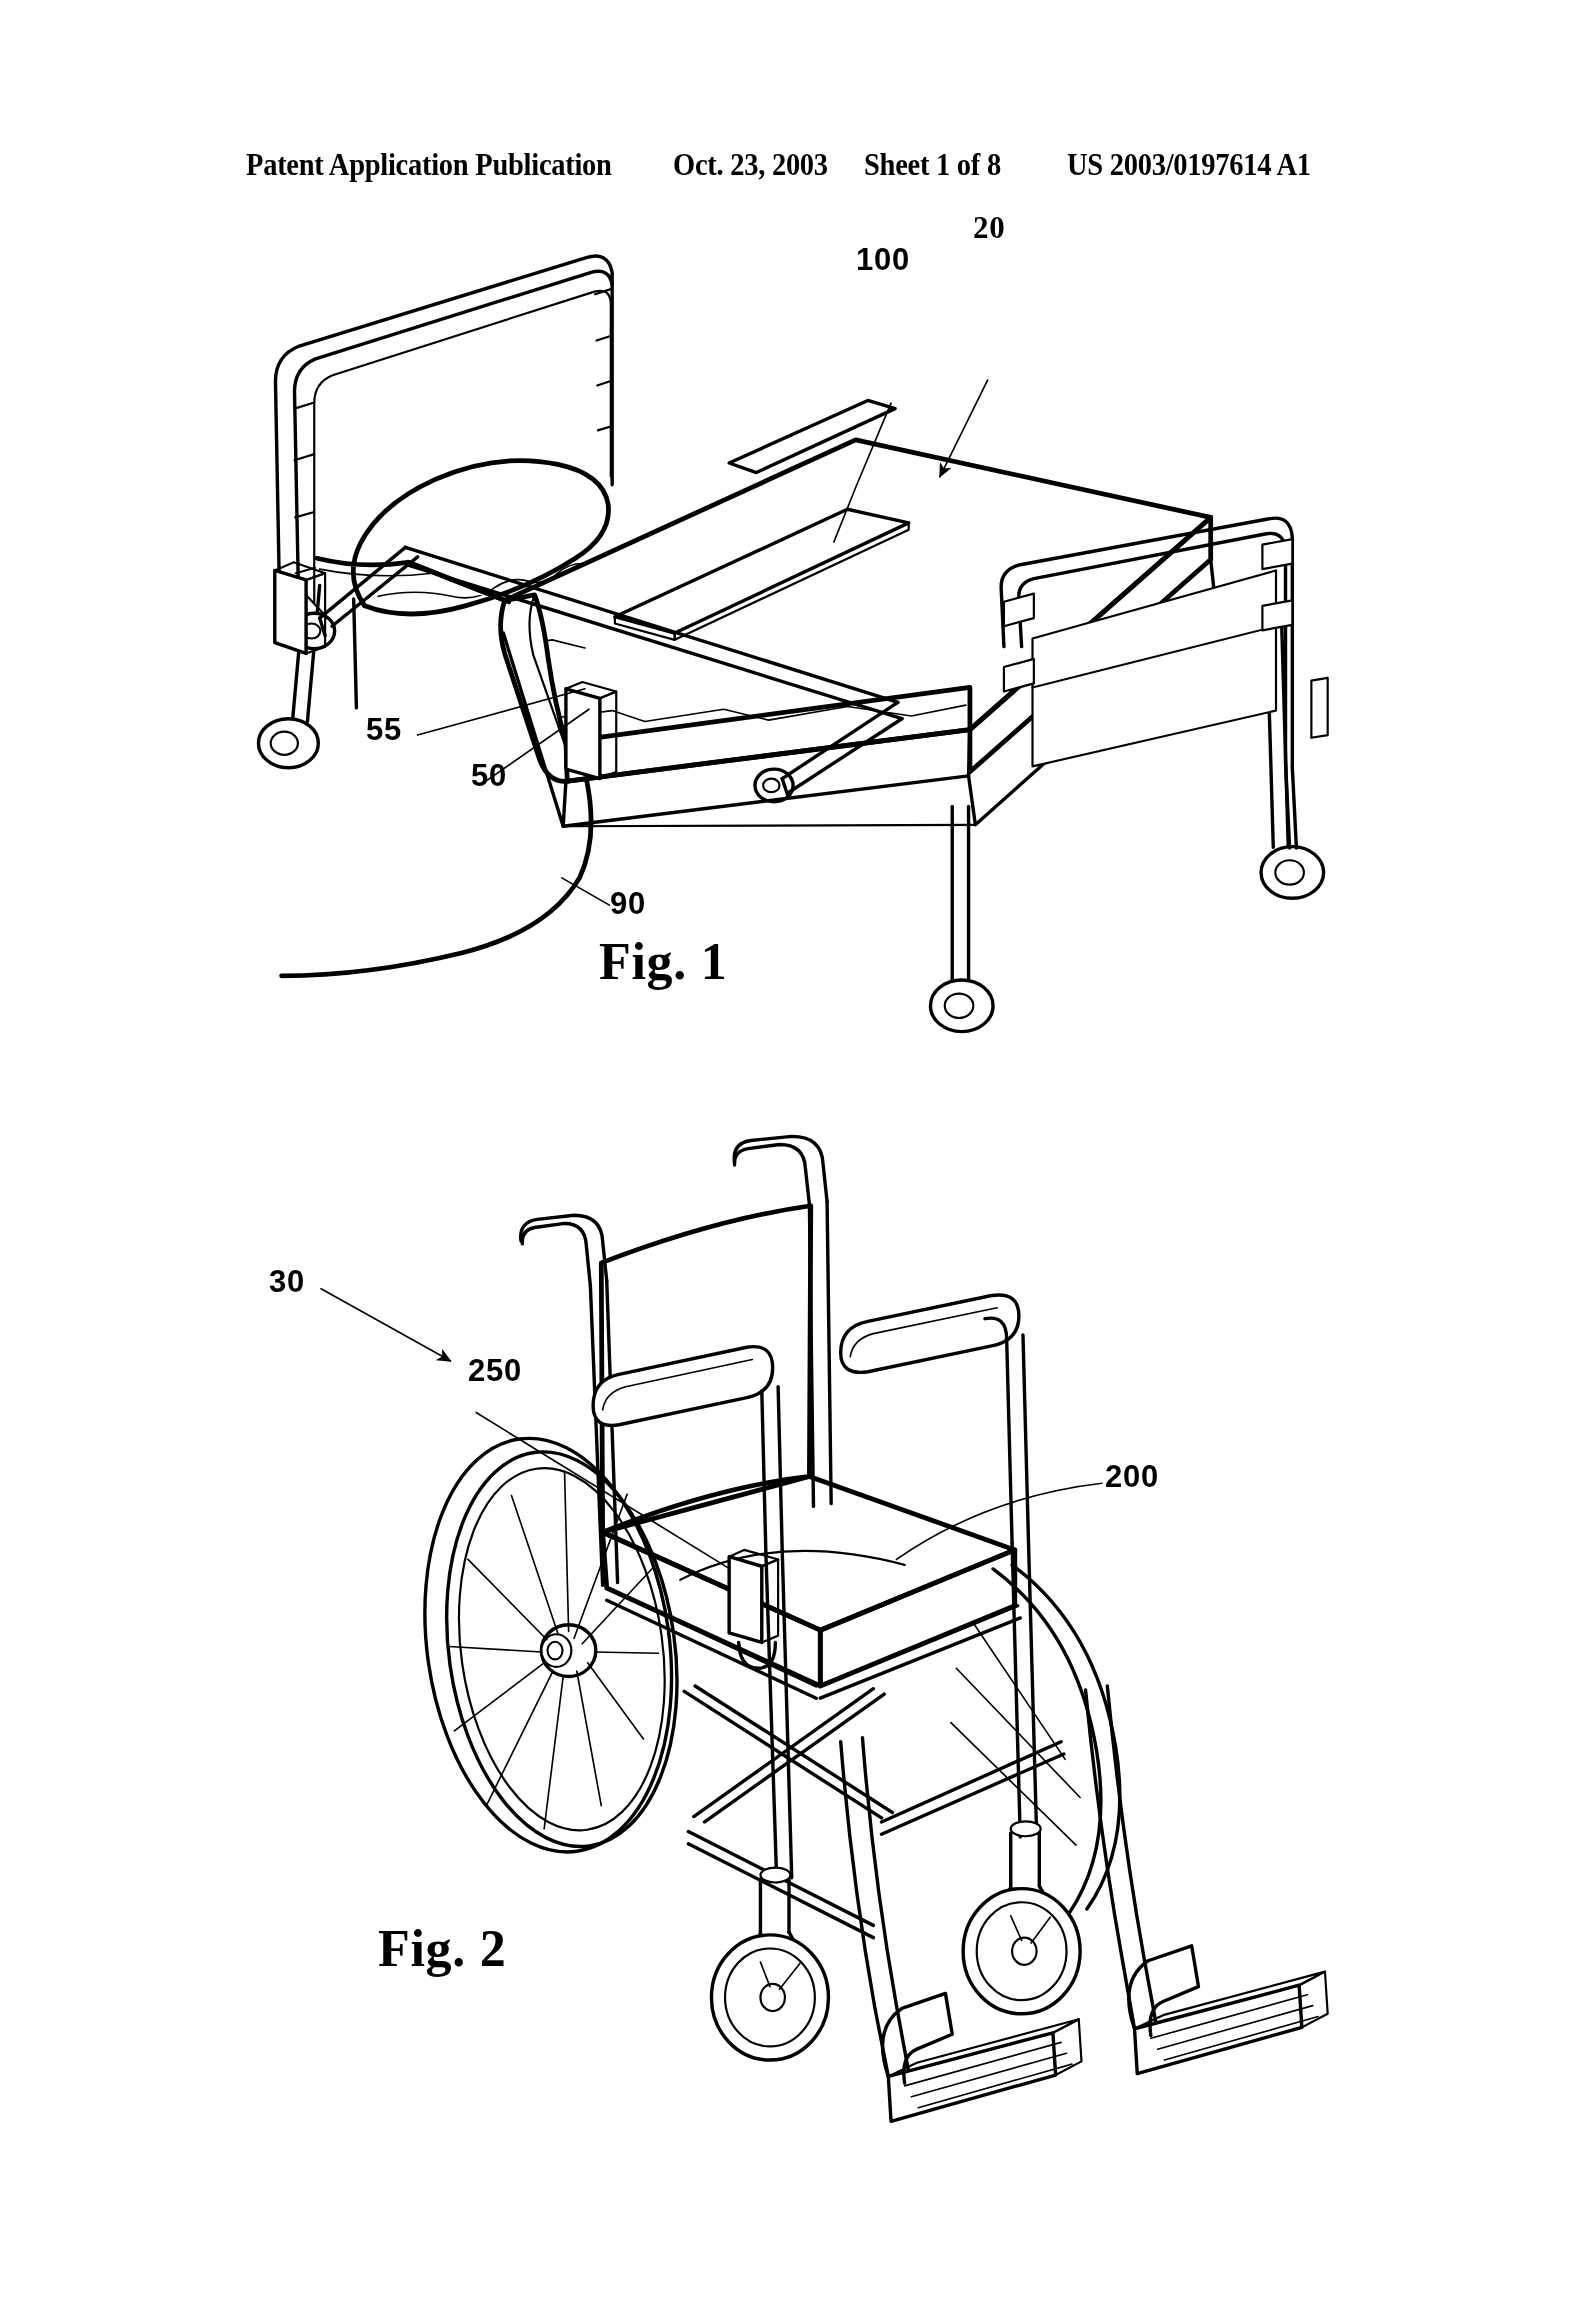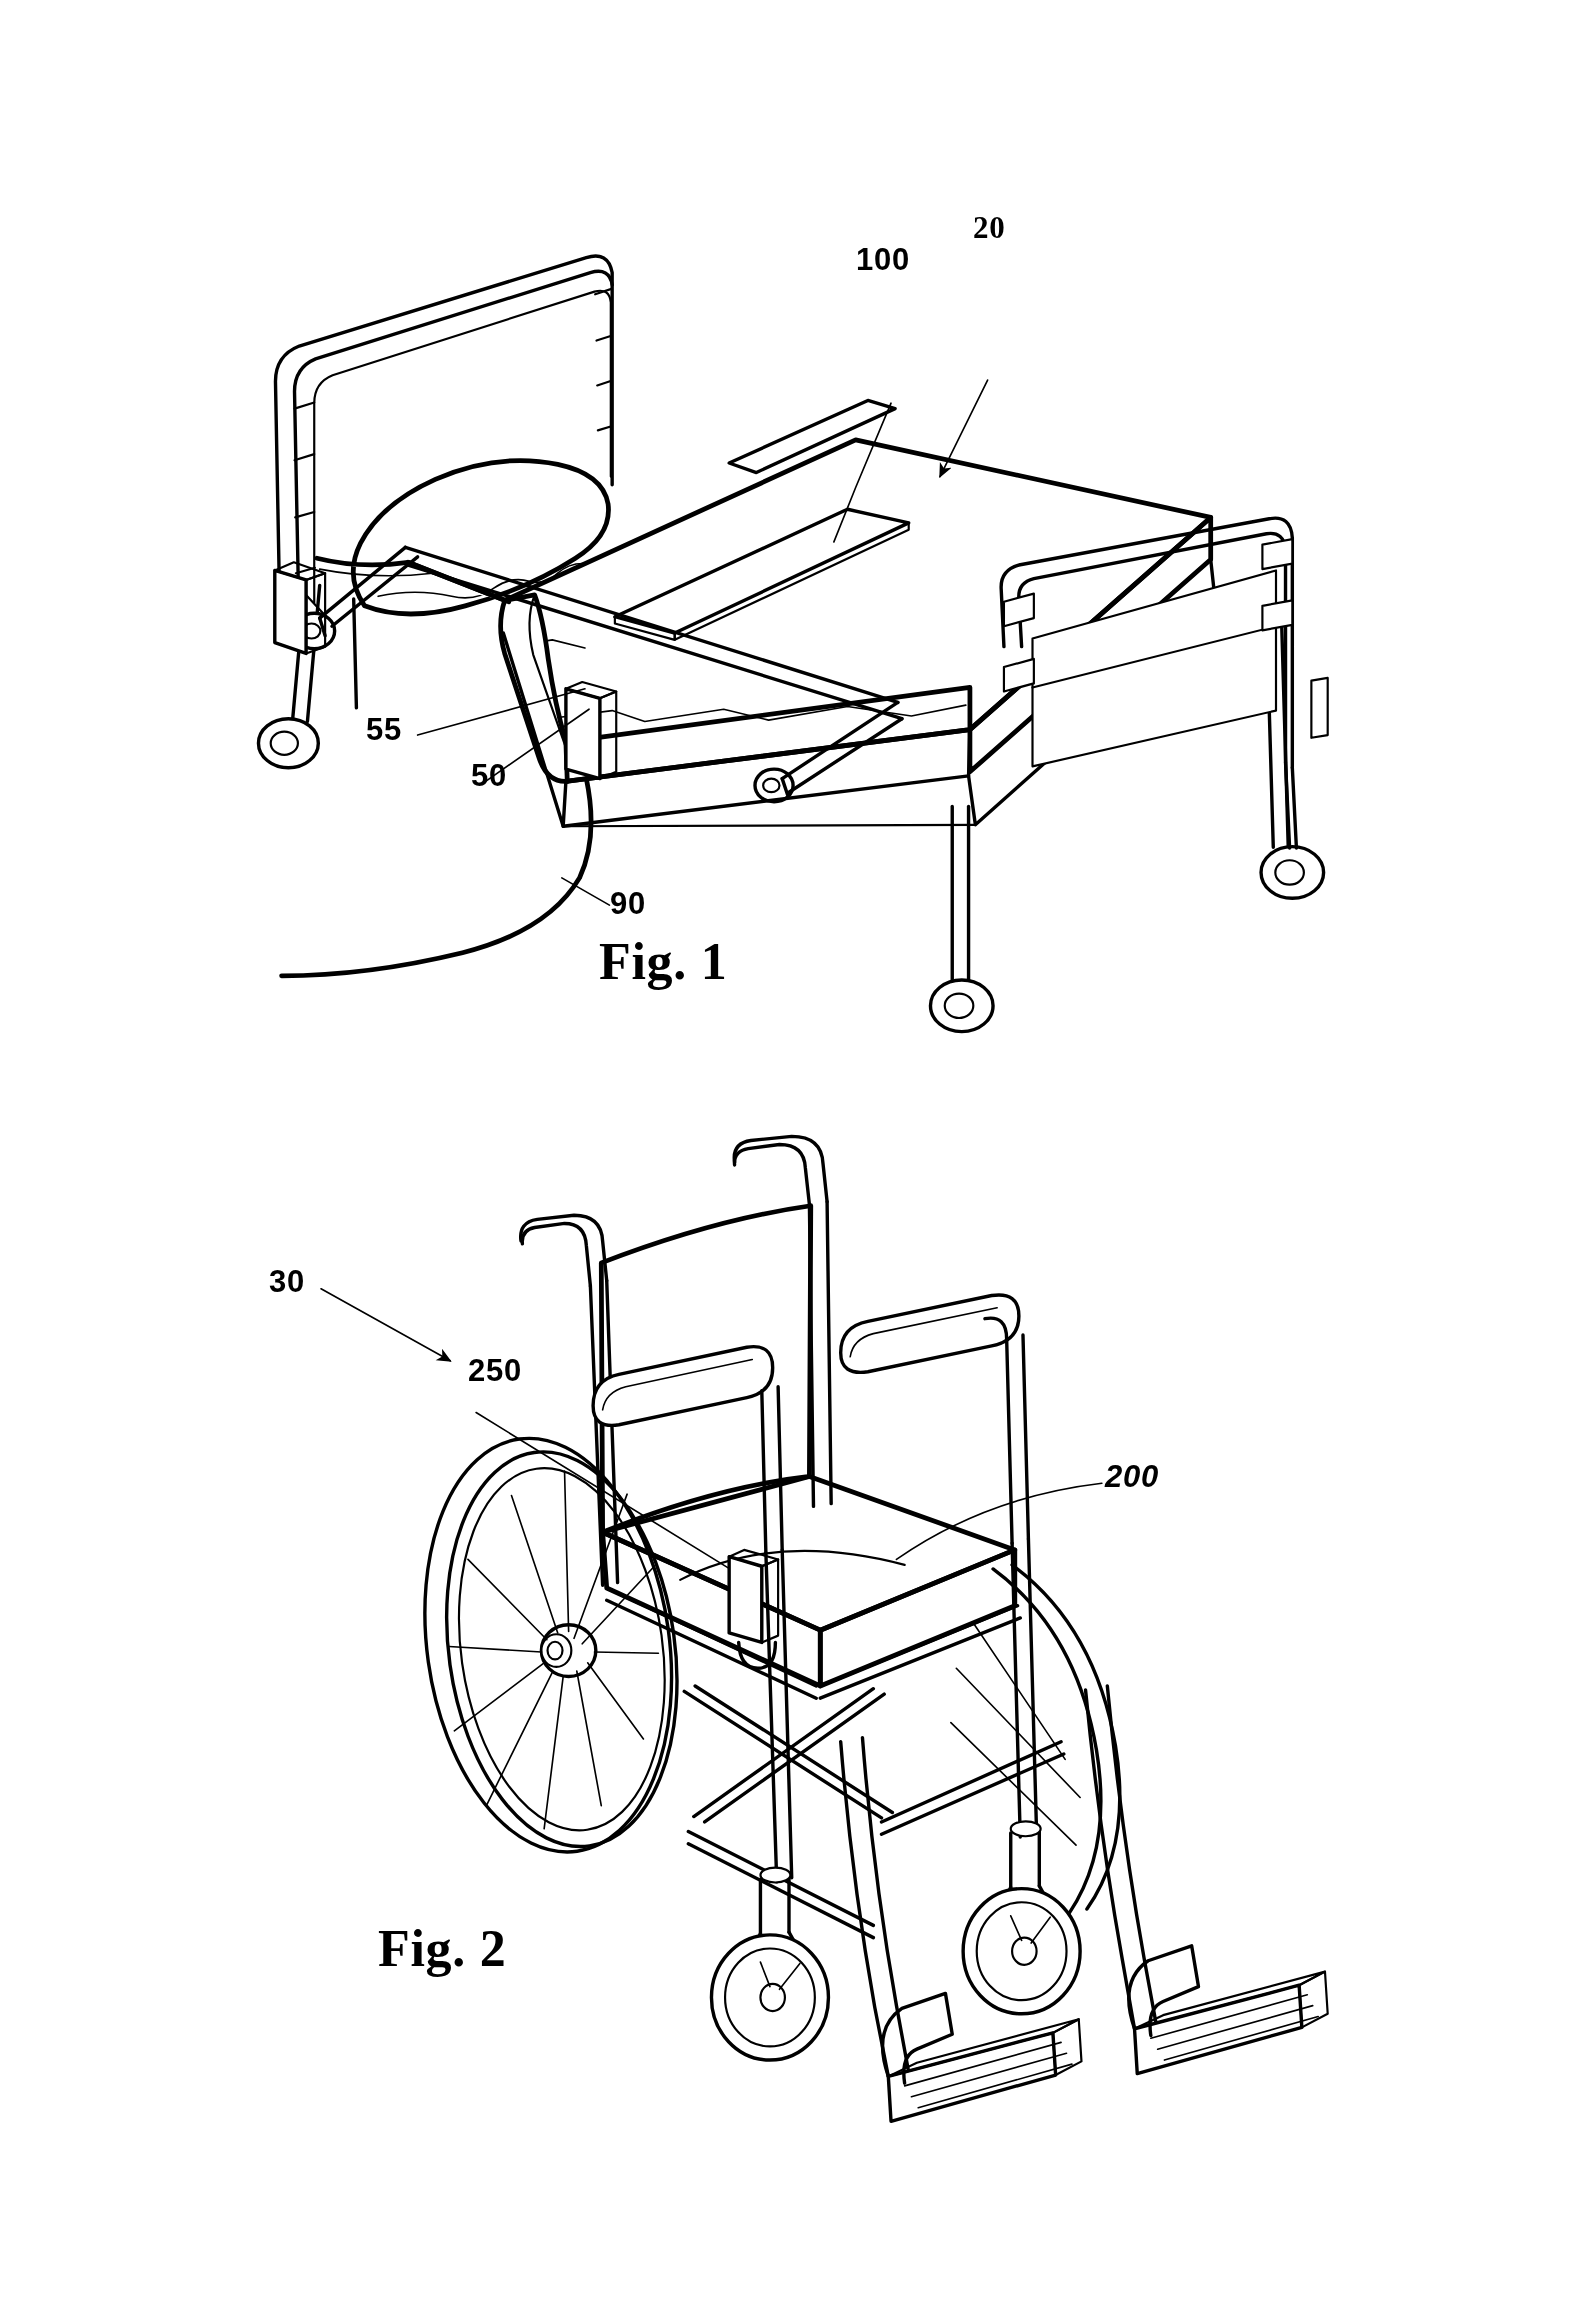--- a/index.html
+++ b/index.html
@@ -60,20 +60,26 @@
   .w-med{stroke-width:5;}
   .w-thin{stroke-width:3.2;}
   .w-hair{stroke-width:2.4;}
   .fillw{fill:#fff;}
 </style>
 </head>
 <body>
 
 <div class="page">
 
+  <div class="header">
+    <span class="h-pub">Patent Application Publication</span>
+    <span class="h-date">Oct. 23, 2003</span>
+    <span class="h-sheet">Sheet 1 of 8</span>
+    <span class="h-doc">US 2003/0197614 A1</span>
+  </div>
 
   <svg class="draw" viewBox="0 0 2320 3408">
     <defs>
 
       <pattern id="stipple" width="26" height="26" patternUnits="userSpaceOnUse">
         <rect width="26" height="26" fill="#fff"></rect>
         <circle cx="3" cy="4" r="2.0" fill="#000"></circle>
         <circle cx="15" cy="9" r="1.6" fill="#000"></circle>
         <circle cx="21" cy="2" r="1.5" fill="#000"></circle>
         <circle cx="8" cy="17" r="2.1" fill="#000"></circle>
@@ -417,19 +423,19 @@
   </svg>
 
   <div class="ref" style="left:973px;top:210px;font-family:Liberation Serif, serif;">20</div>
   <div class="ref" style="left:856px;top:242px;">100</div>
   <div class="ref" style="left:366px;top:712px;text-align:right;">55</div>
   <div class="ref" style="left:435px;top:758px;margin-left:36px;">50</div>
   <div class="ref" style="left:610px;top:886px;">90</div>
 
   <div class="ref" style="left:269px;top:1264px;">30</div>
   <div class="ref" style="left:468px;top:1353px;">250</div>
-  <div class="ref" style="left:1105px;top:1459px;font-style:italic;">200</div>
+  <div class="ref" style="left:1105px;top:1459px;">200</div>
 
   <div class="fig-caption" id="fig1-caption">Fig. 1</div>
   <div class="fig-caption" id="fig2-caption">Fig. 2</div>
 
 </div>
 
 
 </body></html>

